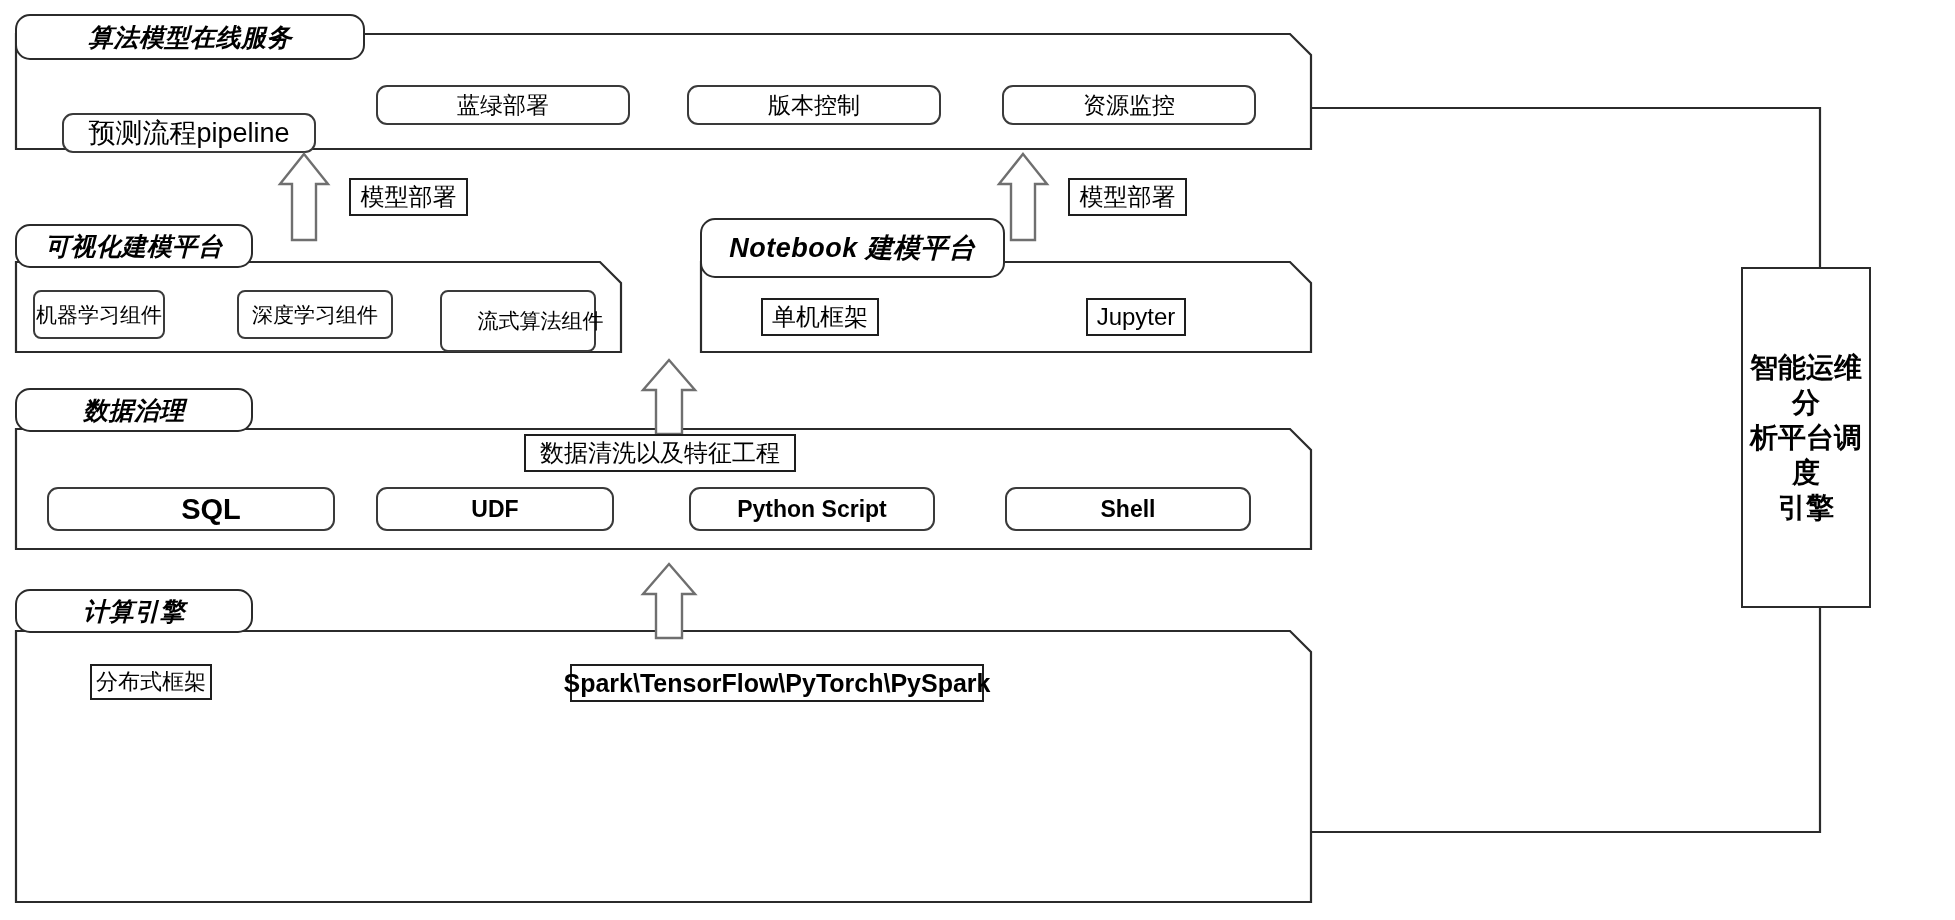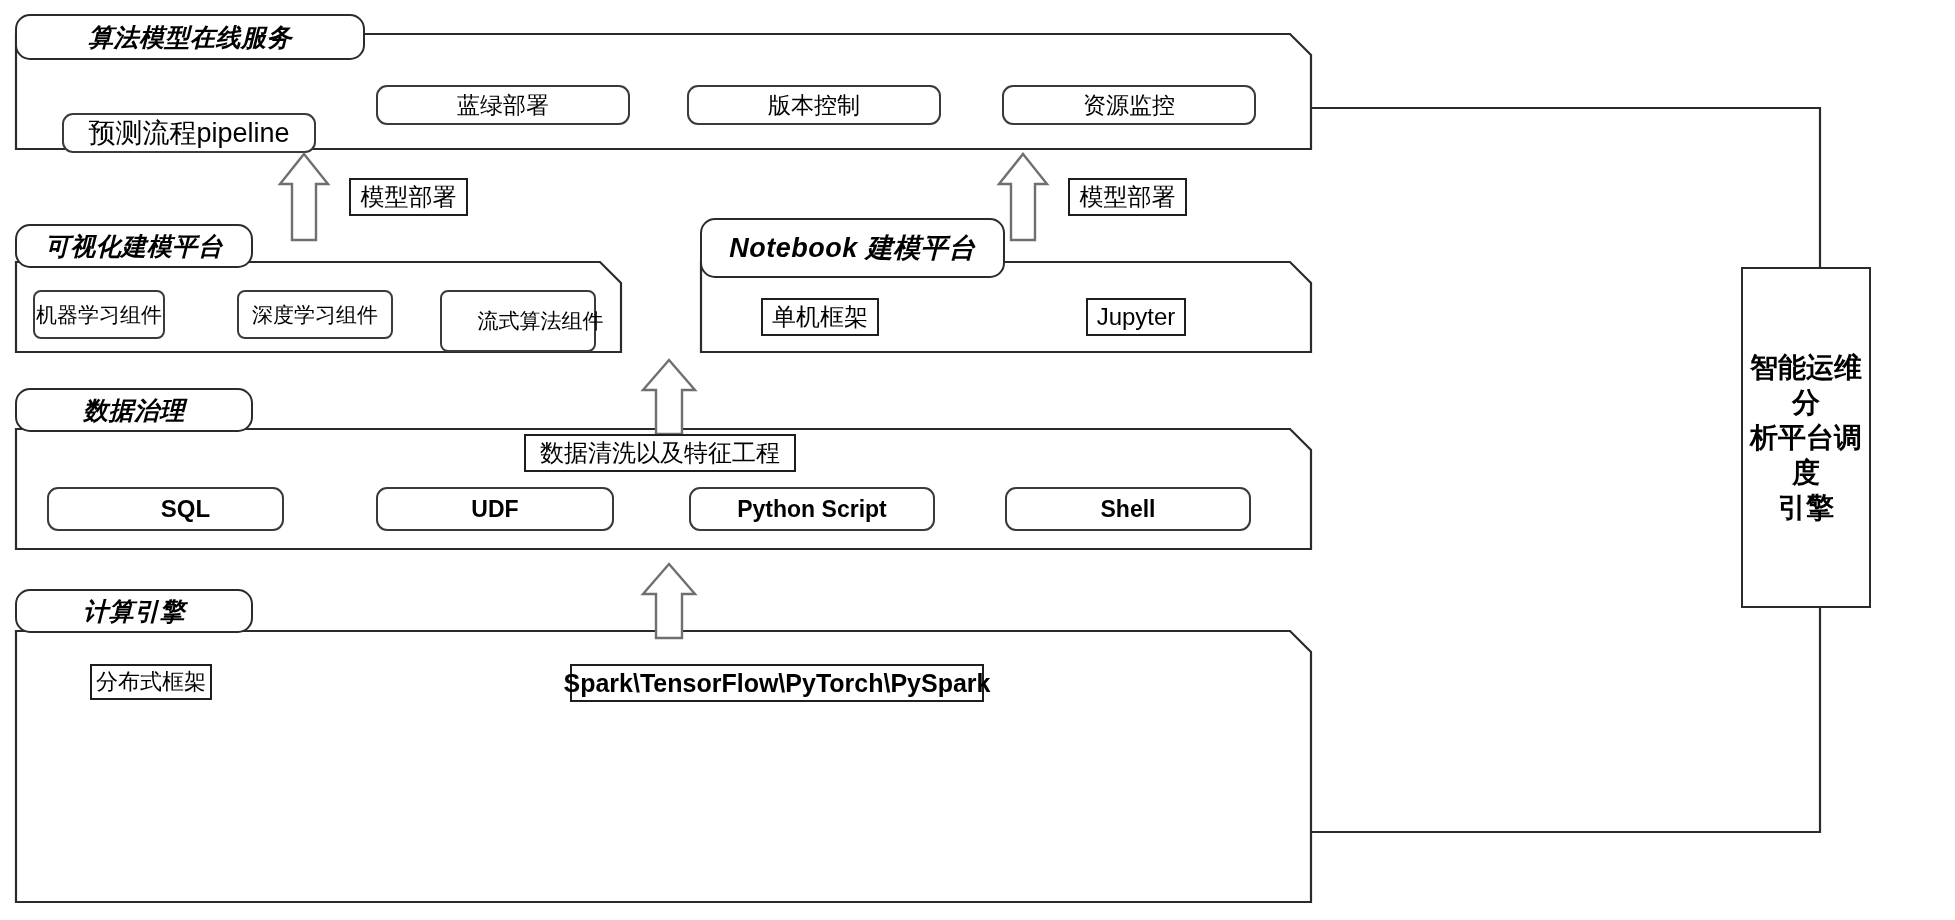--- a/index.html
+++ b/index.html
@@ -203,21 +203,21 @@
     </div>
   </div>
   <div class="title-tab" style="left:15px; top:388px; width:238px; height:44px; font-size:25px;">
     <span>数据治理</span>
   </div>
 
   <div class="tbox" style="left:524px; top:434px; width:272px; height:38px; font-size:24px;">
     <span>数据清洗以及特征工程</span>
   </div>
 
-  <div class="chip bold" style="left:47px; top:487px; width:237px; height:44px; font-size:24px;padding-left:40px;">
+  <div class="chip bold" style="left:47px; top:487px; width:288px; height:44px; font-size:29px;padding-left:40px;">
     <span>SQL</span>
   </div>
   <div class="chip bold" style="left:376px; top:487px; width:238px; height:44px; font-size:23px;">
     <span>UDF</span>
   </div>
   <div class="chip bold" style="left:689px; top:487px; width:246px; height:44px; font-size:23px;">
     <span>Python Script</span>
   </div>
   <div class="chip bold" style="left:1005px; top:487px; width:246px; height:44px; font-size:23px;">
     <span>Shell</span>

